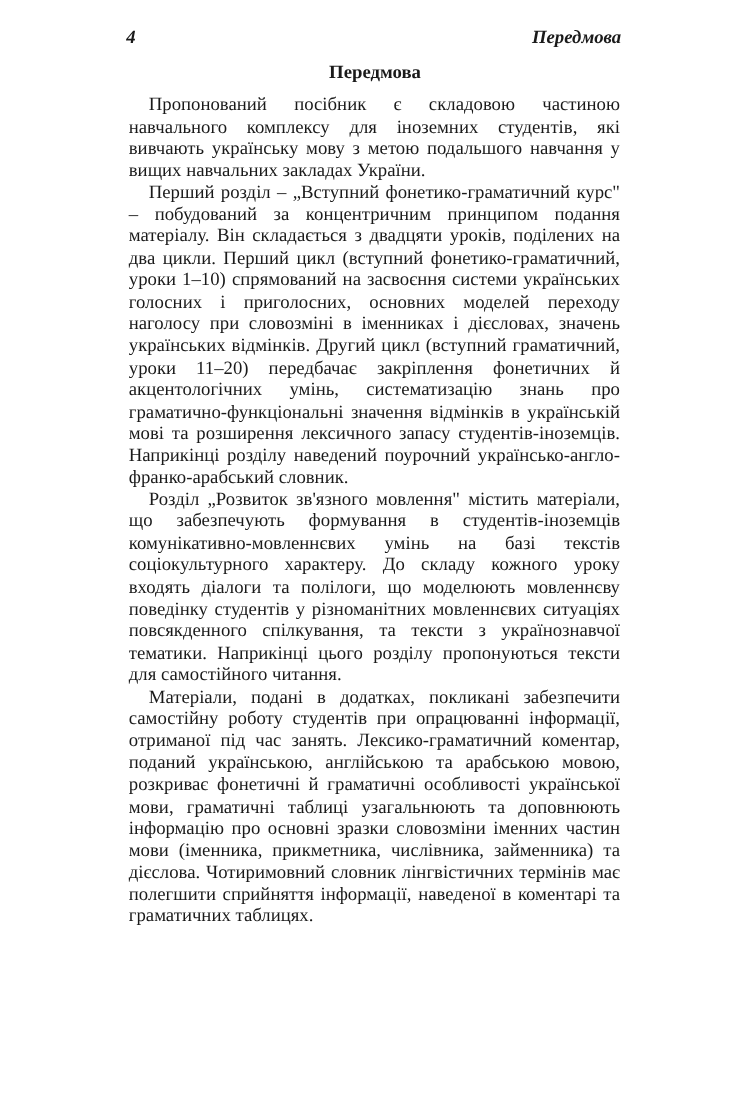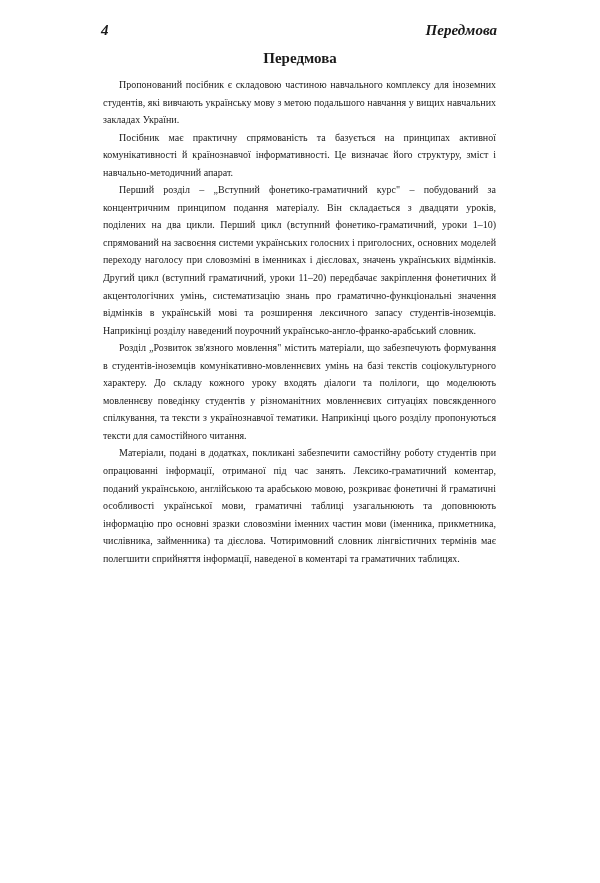--- a/index.html
+++ b/index.html
@@ -13,36 +13,35 @@
       position: absolute; top: 22px; left: 101px; width: 396px;
       display: flex; justify-content: space-between;
       font-style: italic; font-weight: bold; font-size: 15px;
     }
     .title {
       position: absolute; top: 50px; left: 0; width: 600px; text-align: center;
       font-weight: bold; font-size: 15px;
     }
     .content {
       position: absolute; top: 76px; left: 103px; width: 393px;
-      font-size: 10px; line-height: 17.55px;
+      font-size: 15px; line-height: 17.55px;
     }
     .content p {
       margin: 0; text-align: justify; text-indent: 16px;
       hyphens: none;
     }
   </style>
 </head>
 <body>
 
 <div class="page-header">
   <span>4</span>
   <span>Передмова</span>
 </div>
 
 <div class="title">Передмова</div>
 
 <div class="content">
   <p>Пропонований посібник є складовою частиною навчального комплексу для іноземних студентів, які вивчають українську мову з метою подальшого навчання у вищих навчальних закладах України.</p>
-  <p>Посібник має практичну спрямованість та базується на принципах активної комунікативності й країнознавчої інформативності. Це визначає його структуру, зміст і навчально-методичний апарат.</p>
   <p>Перший розділ – „Вступний фонетико-граматичний курс" – побудований за концентричним принципом подання матеріалу. Він складається з двадцяти уроків, поділених на два цикли. Перший цикл (вступний фонетико-граматичний, уроки 1–10) спрямований на засвоєння системи українських голосних і приголосних, основних моделей переходу наголосу при словозміні в іменниках і дієсловах, значень українських відмінків. Другий цикл (вступний граматичний, уроки 11–20) передбачає закріплення фонетичних й акцентологічних умінь, систематизацію знань про граматично-функціональні значення відмінків в українській мові та розширення лексичного запасу студентів-іноземців. Наприкінці розділу наведений поурочний українсько-англо-франко-арабський словник.</p>
   <p>Розділ „Розвиток зв'язного мовлення" містить матеріали, що забезпечують формування в студентів-іноземців комунікативно-мовленнєвих умінь на базі текстів соціокультурного характеру. До складу кожного уроку входять діалоги та полілоги, що моделюють мовленнєву поведінку студентів у різноманітних мовленнєвих ситуаціях повсякденного спілкування, та тексти з українознавчої тематики. Наприкінці цього розділу пропонуються тексти для самостійного читання.</p>
   <p>Матеріали, подані в додатках, покликані забезпечити самостійну роботу студентів при опрацюванні інформації, отриманої під час занять. Лексико-граматичний коментар, поданий українською, англійською та арабською мовою, розкриває фонетичні й граматичні особливості української мови, граматичні таблиці узагальнюють та доповнюють інформацію про основні зразки словозміни іменних частин мови (іменника, прикметника, числівника, займенника) та дієслова. Чотиримовний словник лінгвістичних термінів має полегшити сприйняття інформації, наведеної в коментарі та граматичних таблицях.</p>
 </div>
 
 </body></html>

